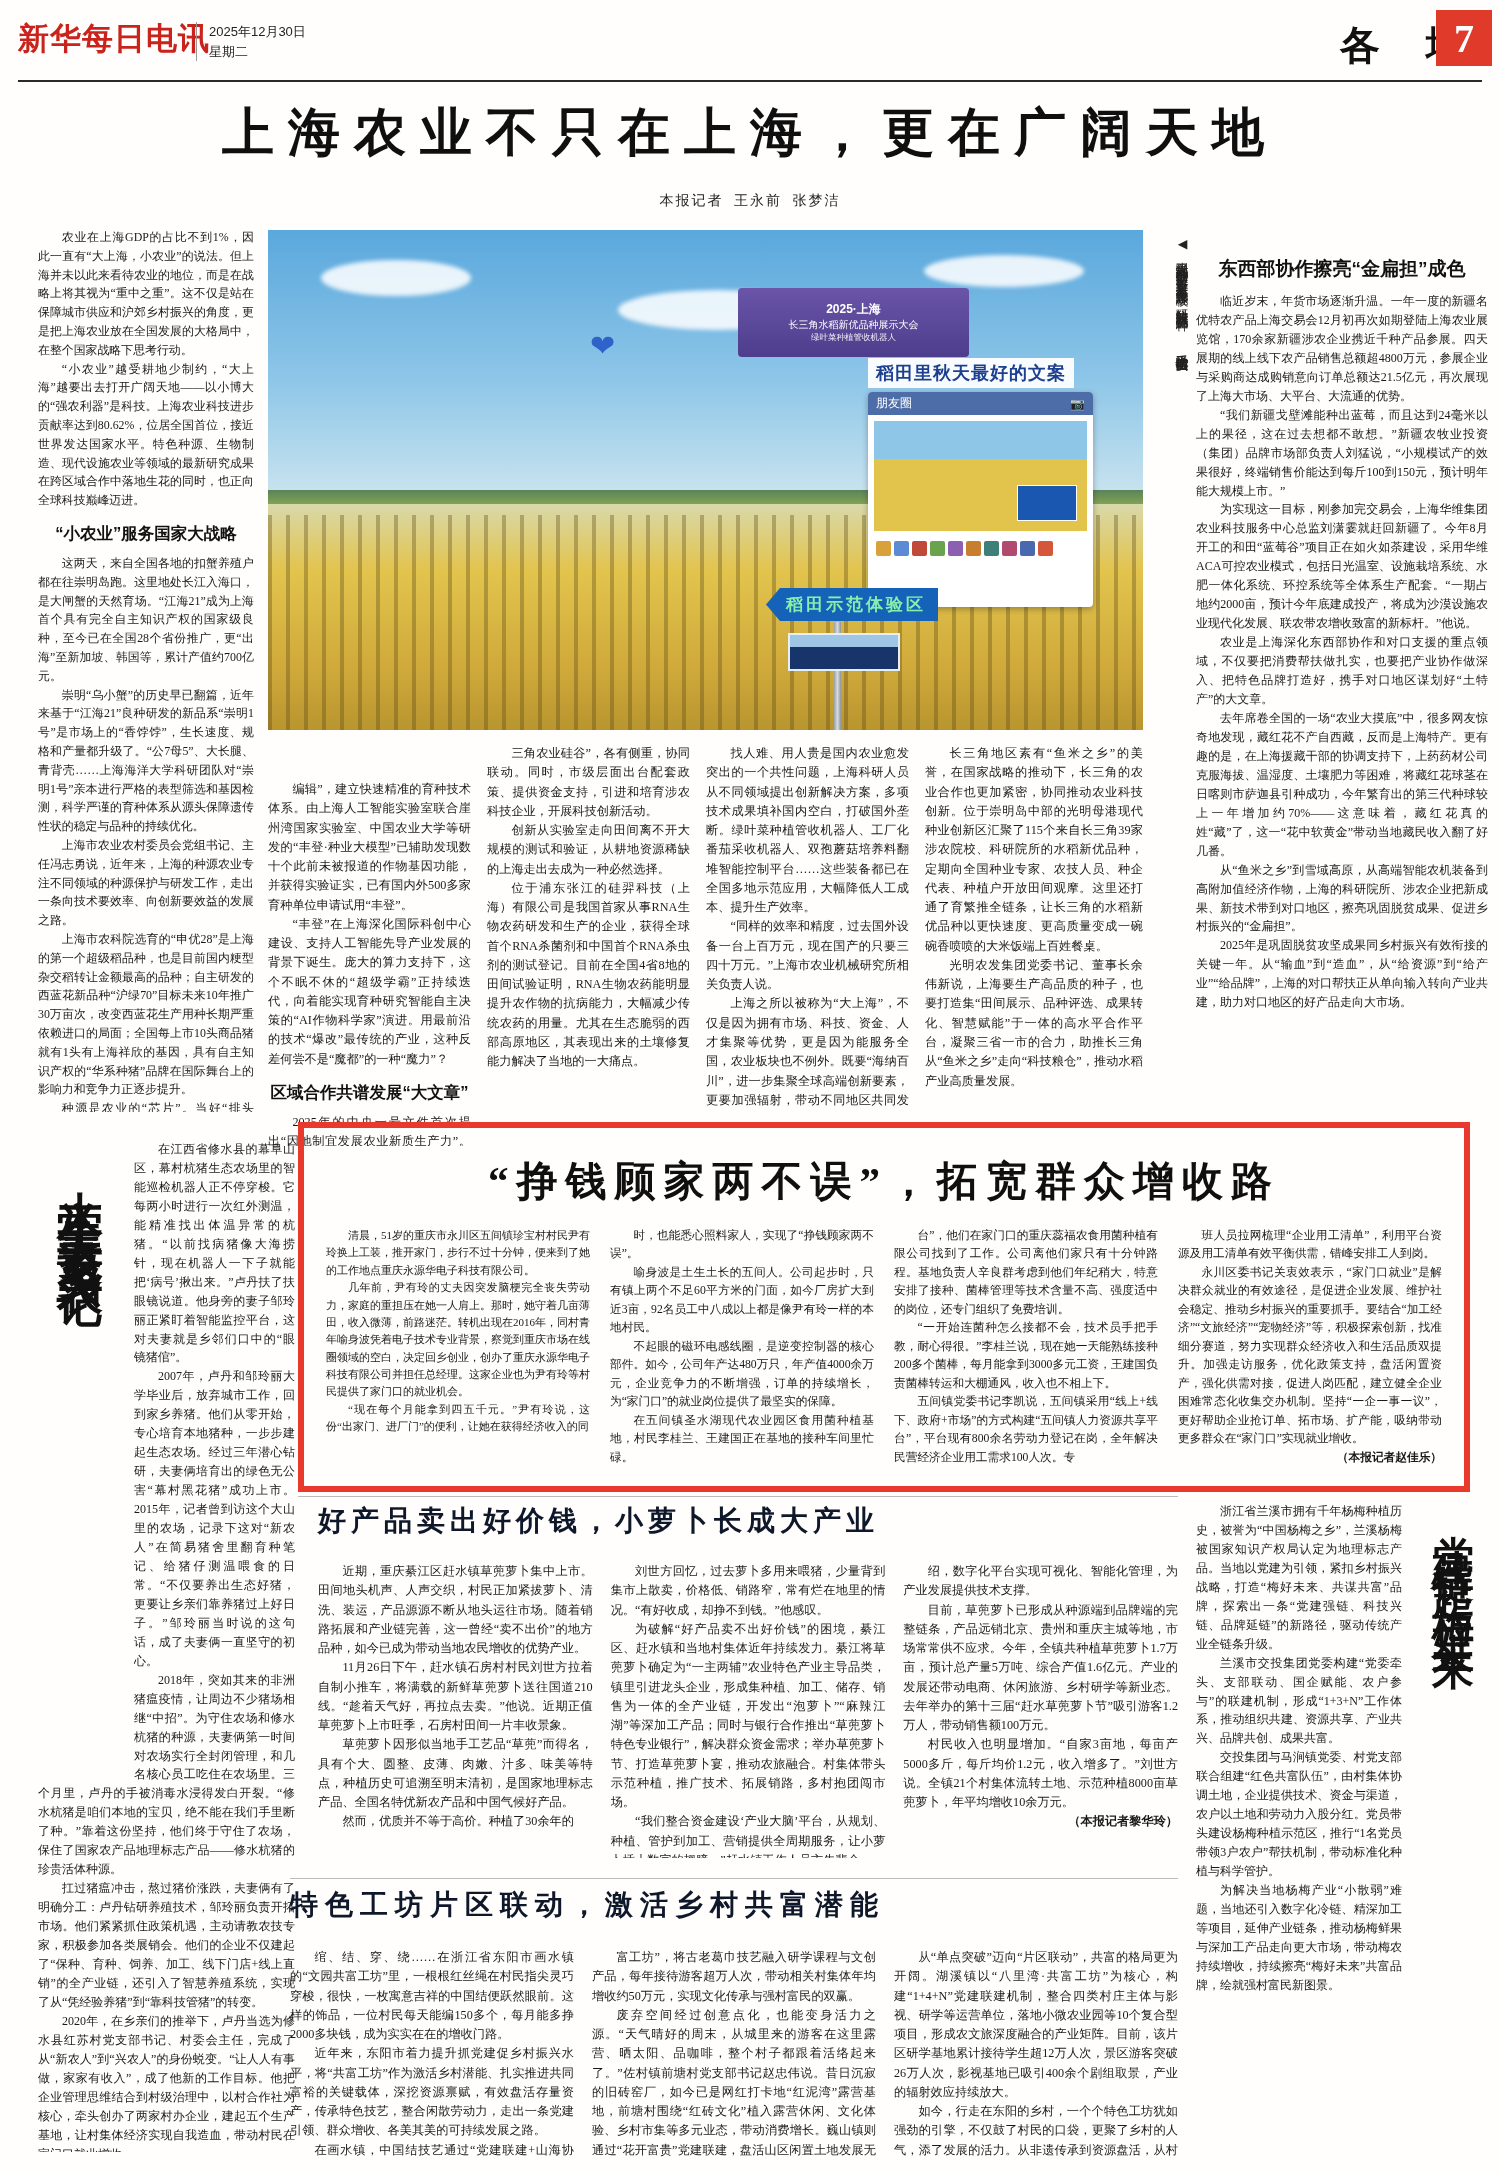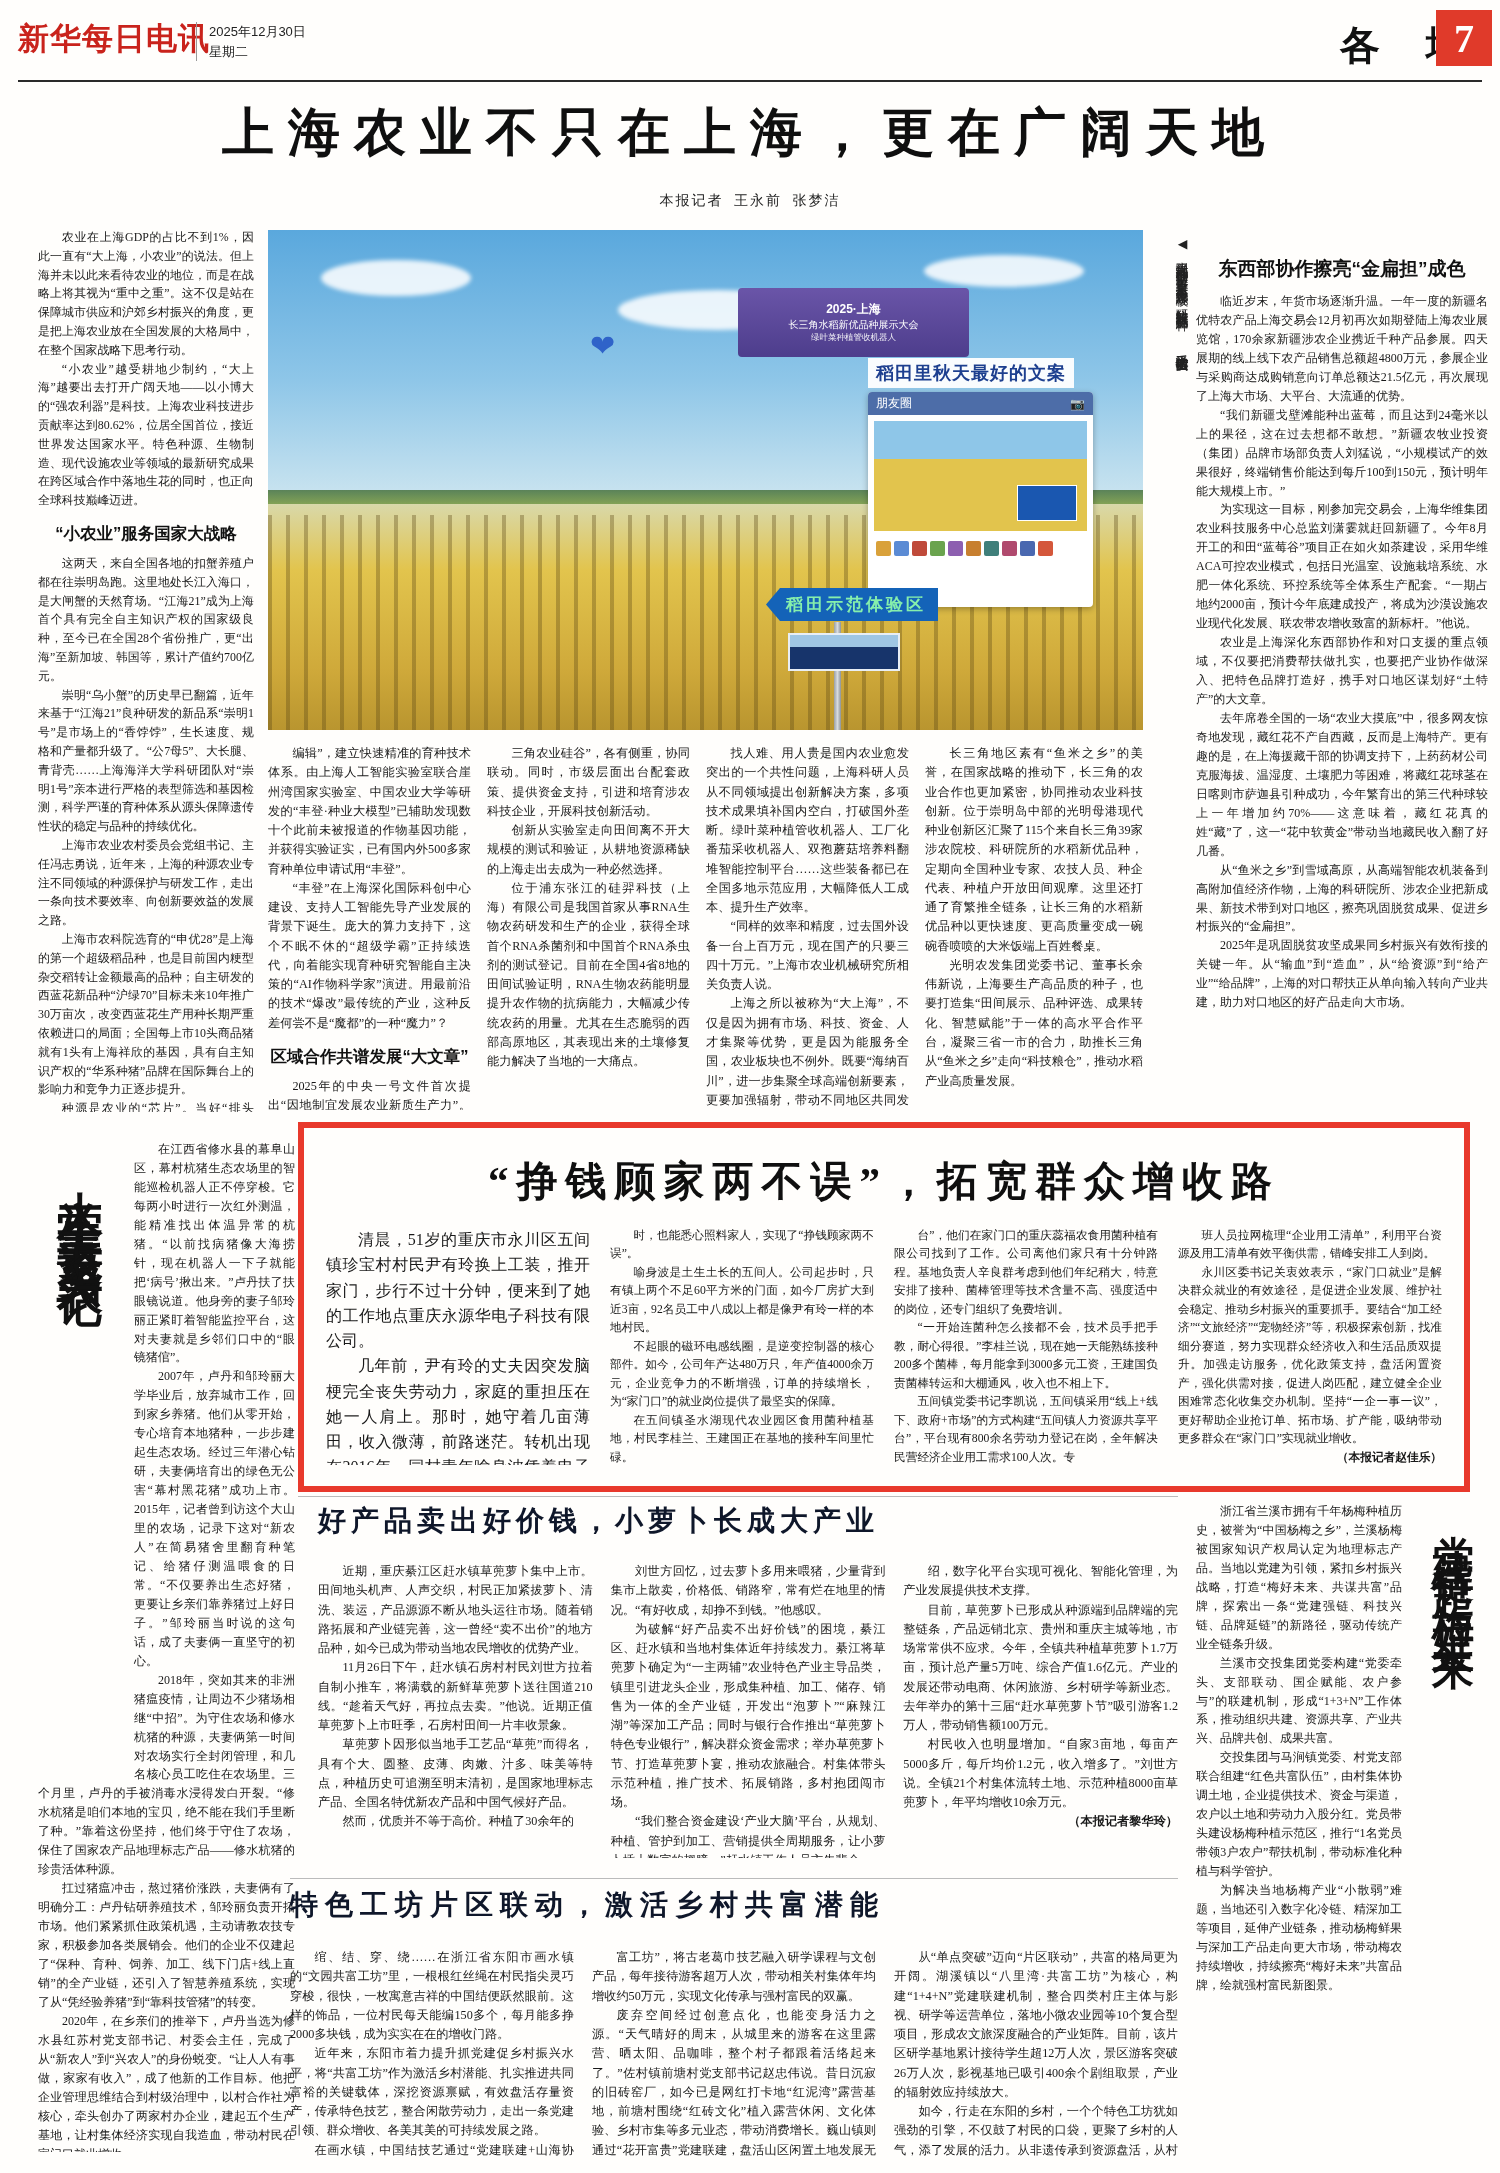--- a/index.html
+++ b/index.html
@@ -138,21 +138,21 @@
     <div class="pole" style="left:566px;top:392px;width:7px;height:108px;"></div>
     <div class="signarrow" style="left:498px;top:358px;">稻田示范体验区</div>
     <div class="signboard" style="left:520px;top:403px;width:108px;height:34px;"></div>
   </div>
 
   <div class="abs photo-caption" style="left:1148px;top:236px;height:492px;width:44px;">
     <span>◀光明母港现代种业创新区汇聚了一百一十五个来自长三角三十九家涉农院校、科研院所的水稻新优品种。</span>
     <span style="font-weight:bold;margin-top:18px;">受访者供图</span>
   </div>
 
-  <div class="abs coltext" style="left:268px;top:744px;width:203px;height:366px;">
+  <div class="abs coltext" style="left:268px;top:780px;width:203px;height:366px;">
     <div>
         <p>编辑”，建立快速精准的育种技术体系。由上海人工智能实验室联合崖州湾国家实验室、中国农业大学等研发的“丰登·种业大模型”已辅助发现数十个此前未被报道的作物基因功能，并获得实验证实，已有国内外500多家育种单位申请试用“丰登”。</p>
         <p>“丰登”在上海深化国际科创中心建设、支持人工智能先导产业发展的背景下诞生。庞大的算力支持下，这个不眠不休的“超级学霸”正持续迭代，向着能实现育种研究智能自主决策的“AI作物科学家”演进。用最前沿的技术“爆改”最传统的产业，这种反差何尝不是“魔都”的一种“魔力”？</p>
       </div>
     <div class="subhead">区域合作共谱发展“大文章”</div>
     <div>
         <p>2025年的中央一号文件首次提出“因地制宜发展农业新质生产力”。上海农业正瞄准特色种源、农业生物制造、现代设施农业三大方向全力奔跑。2025年上海市级科技兴农资金支持的农业科技创新项目中，这三大方向占比约70%。</p>
       </div>
   </div>
   <div class="abs coltext" style="left:487px;top:744px;width:203px;height:366px;">
@@ -179,21 +179,21 @@
       <p>为实现这一目标，刚参加完交易会，上海华维集团农业科技服务中心总监刘潇霎就赶回新疆了。今年8月开工的和田“蓝莓谷”项目正在如火如荼建设，采用华维ACA可控农业模式，包括日光温室、设施栽培系统、水肥一体化系统、环控系统等全体系生产配套。“一期占地约2000亩，预计今年底建成投产，将成为沙漠设施农业现代化发展、联农带农增收致富的新标杆。”他说。</p>
       <p>农业是上海深化东西部协作和对口支援的重点领域，不仅要把消费帮扶做扎实，也要把产业协作做深入、把特色品牌打造好，携手对口地区谋划好“土特产”的大文章。</p>
       <p>去年席卷全国的一场“农业大摸底”中，很多网友惊奇地发现，藏红花不产自西藏，反而是上海特产。更有趣的是，在上海援藏干部的协调支持下，上药药材公司克服海拔、温湿度、土壤肥力等困难，将藏红花球茎在日喀则市萨迦县引种成功，今年繁育出的第三代种球较上一年增加约70%——这意味着，藏红花真的姓“藏”了，这一“花中软黄金”带动当地藏民收入翻了好几番。</p>
       <p>从“鱼米之乡”到雪域高原，从高端智能农机装备到高附加值经济作物，上海的科研院所、涉农企业把新成果、新技术带到对口地区，擦亮巩固脱贫成果、促进乡村振兴的“金扁担”。</p>
       <p>2025年是巩固脱贫攻坚成果同乡村振兴有效衔接的关键一年。从“输血”到“造血”，从“给资源”到“给产业”“给品牌”，上海的对口帮扶正从单向输入转向产业共建，助力对口地区的好产品走向大市场。</p>
     </div>
 
   <div id="redbox" class="abs" style="left:298px;top:1122px;width:1160px;height:358px;">
     <div class="mid-headline" style="margin-top:26px;">“挣钱顾家两不误”，拓宽群众增收路</div>
     <div style="display:flex;gap:20px;padding:18px 22px 0 22px;">
-      <div class="coltext" style="flex:1;height:238px;font-size:16px;">
+      <div class="coltext" style="flex:1;height:238px;font-size:11px;">
           <p>清晨，51岁的重庆市永川区五间镇珍宝村村民尹有玲换上工装，推开家门，步行不过十分钟，便来到了她的工作地点重庆永源华电子科技有限公司。</p>
           <p>几年前，尹有玲的丈夫因突发脑梗完全丧失劳动力，家庭的重担压在她一人肩上。那时，她守着几亩薄田，收入微薄，前路迷茫。转机出现在2016年，同村青年喻身波凭着电子技术专业背景，察觉到重庆市场在线圈领域的空白，决定回乡创业，创办了重庆永源华电子科技有限公司并担任总经理。这家企业也为尹有玲等村民提供了家门口的就业机会。</p>
           <p>“现在每个月能拿到四五千元。”尹有玲说，这份“出家门、进厂门”的便利，让她在获得经济收入的同</p>
         </div>
       <div class="coltext" style="flex:1;height:238px;font-size:11.7px;">
           <p>时，也能悉心照料家人，实现了“挣钱顾家两不误”。</p>
           <p>喻身波是土生土长的五间人。公司起步时，只有镇上两个不足60平方米的门面，如今厂房扩大到近3亩，92名员工中八成以上都是像尹有玲一样的本地村民。</p>
           <p>不起眼的磁环电感线圈，是逆变控制器的核心部件。如今，公司年产达480万只，年产值4000余万元，企业竞争力的不断增强，订单的持续增长，为“家门口”的就业岗位提供了最坚实的保障。</p>
           <p>在五间镇圣水湖现代农业园区食用菌种植基地，村民李桂兰、王建国正在基地的接种车间里忙碌。</p>
         </div>

